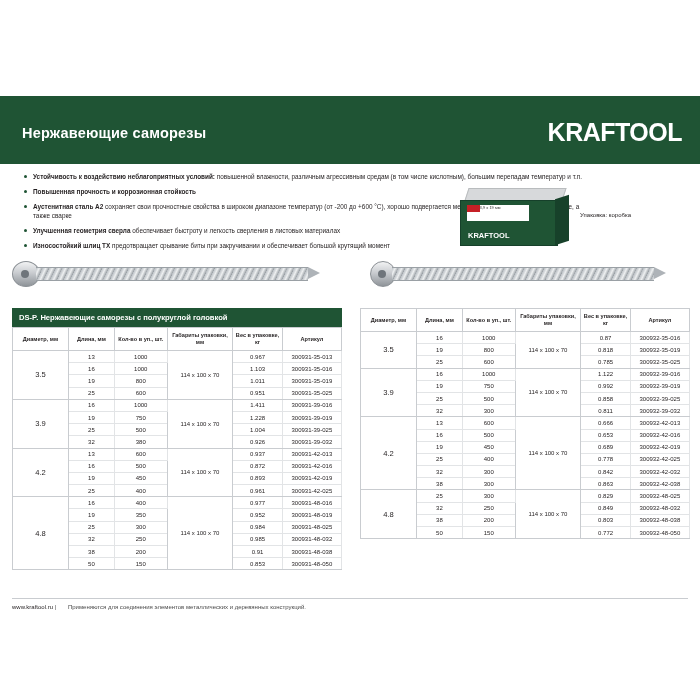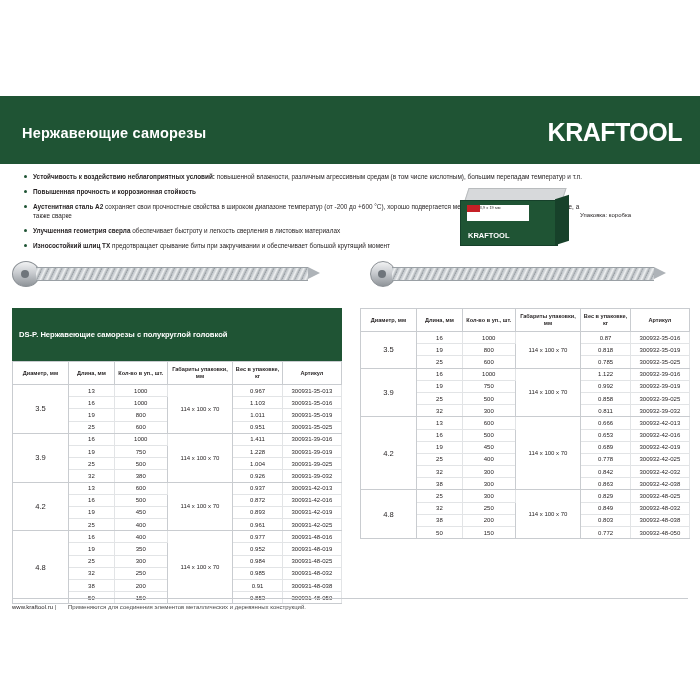--- a/index.html
+++ b/index.html
@@ -93,21 +93,21 @@
   .screw.flat .head{
     width:24px;height:24px;border-radius:50%;
   }
 
   
   .panel{position:absolute;top:308px;width:330px;}
   .panel.left{left:12px;}
   .panel.right{left:360px;}
   .panel-title{
     background:#1f5434;color:#ffffff;font-size:7.6px;font-weight:bold;
-    padding:22px 7px;
+    padding:5px 7px;
   }
   table{
     width:100%;border-collapse:collapse;font-size:6px;color:#231f20;
     table-layout:fixed;
   }
   th{
     font-weight:bold;font-size:5.6px;text-align:center;
     padding:4px 1px;border:1px solid #c9ccd0;line-height:7px;background:#ffffff;
   }
   td{

